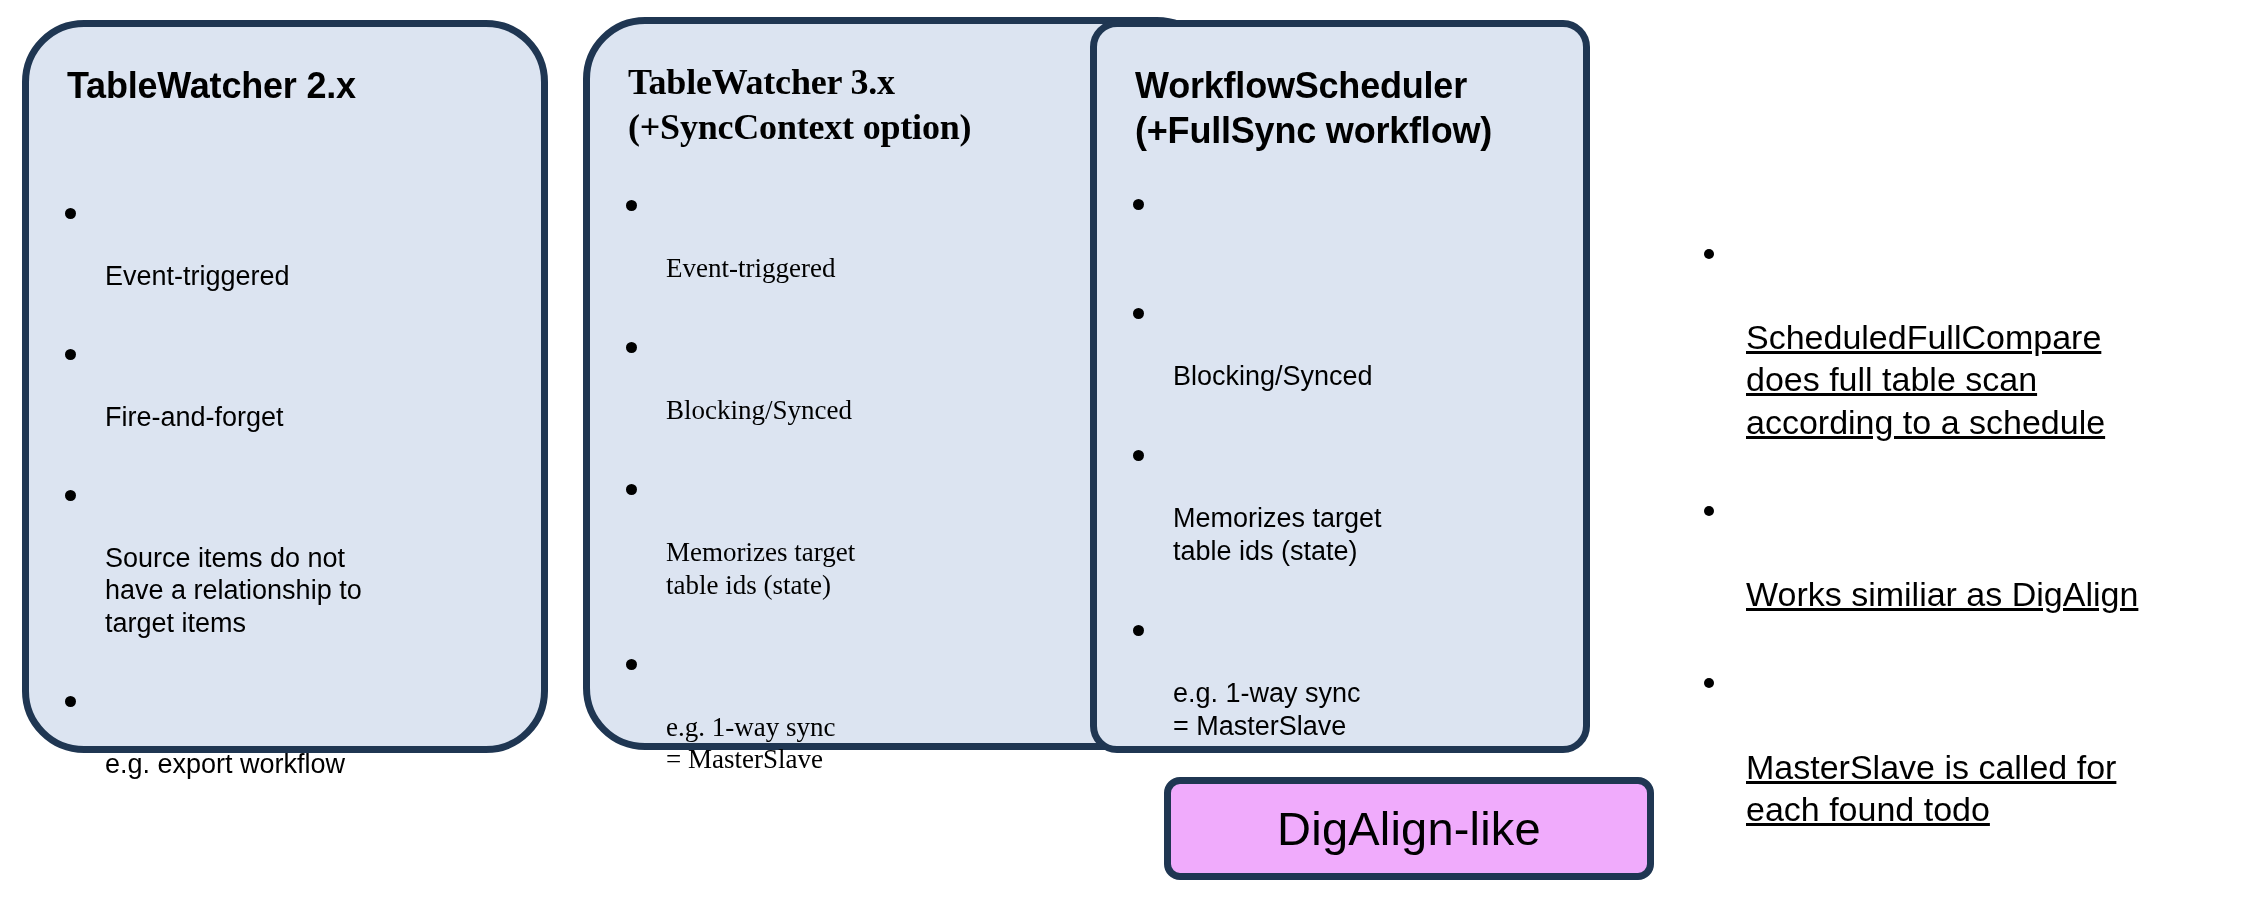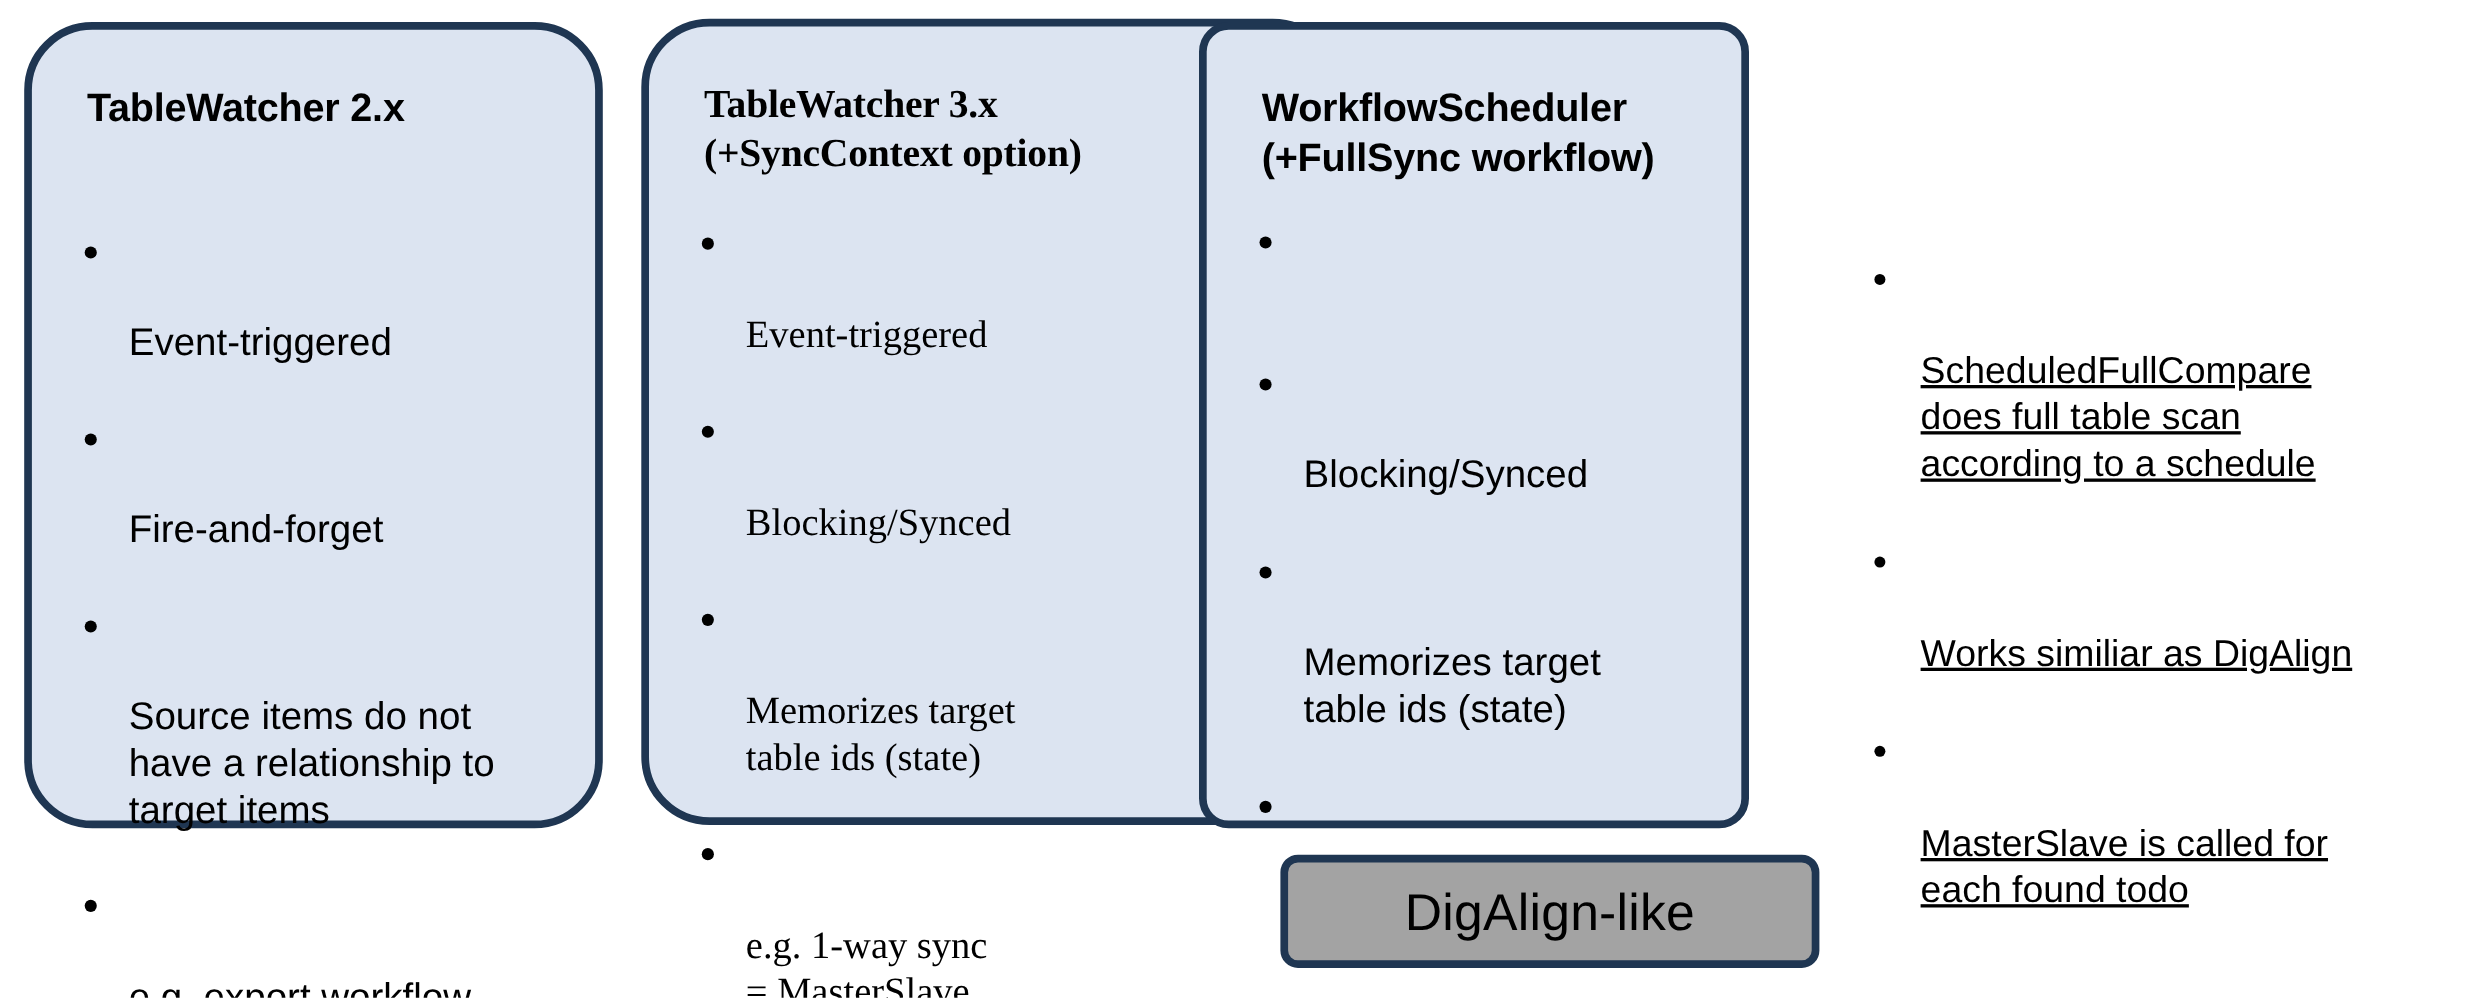--- a/index.html
+++ b/index.html
@@ -24,21 +24,21 @@
     background: #ffffff;
   }
 
   
   .card {
     position: absolute;
     box-sizing: border-box;
     background: #DCE4F1;
     border: 7px solid #1F3652;
     border-radius: 62px;
-    padding: 12px;
+    padding: 0;
   }
   .card-inner {
     position: relative;
     width: 100%;
     height: 100%;
     box-sizing: border-box;
     padding: 36px 26px 20px 26px;
   }
 
   .card-title {
@@ -51,21 +51,21 @@
     margin: 0 0 0 12px;
   }
 
   .bullets {
     list-style: none;
     margin: 0;
     padding: 0;
   }
   .bullets li {
     position: relative;
-    font-size: 35px;
+    font-size: 27px;
     line-height: 1.21;
     color: #000000;
     padding-left: 50px;
     white-space: pre-line;
   }
   .bullets li .dot {
     position: absolute;
     left: 10px;
     top: 0.49em;
     width: 11px;
@@ -120,21 +120,21 @@
   }
 
   
   #digalign-box {
     position: absolute;
     left: 1164px;
     top: 777px;
     width: 490px;
     height: 103px;
     box-sizing: border-box;
-    background: #a3a3a3;
+    background: #f0abfc;
     border: 7px solid #1F3652;
     border-radius: 16px;
     display: flex;
     align-items: center;
     justify-content: center;
   }
   #digalign-box .label {
     font-size: 47px;
     line-height: 1;
     color: #000000;

